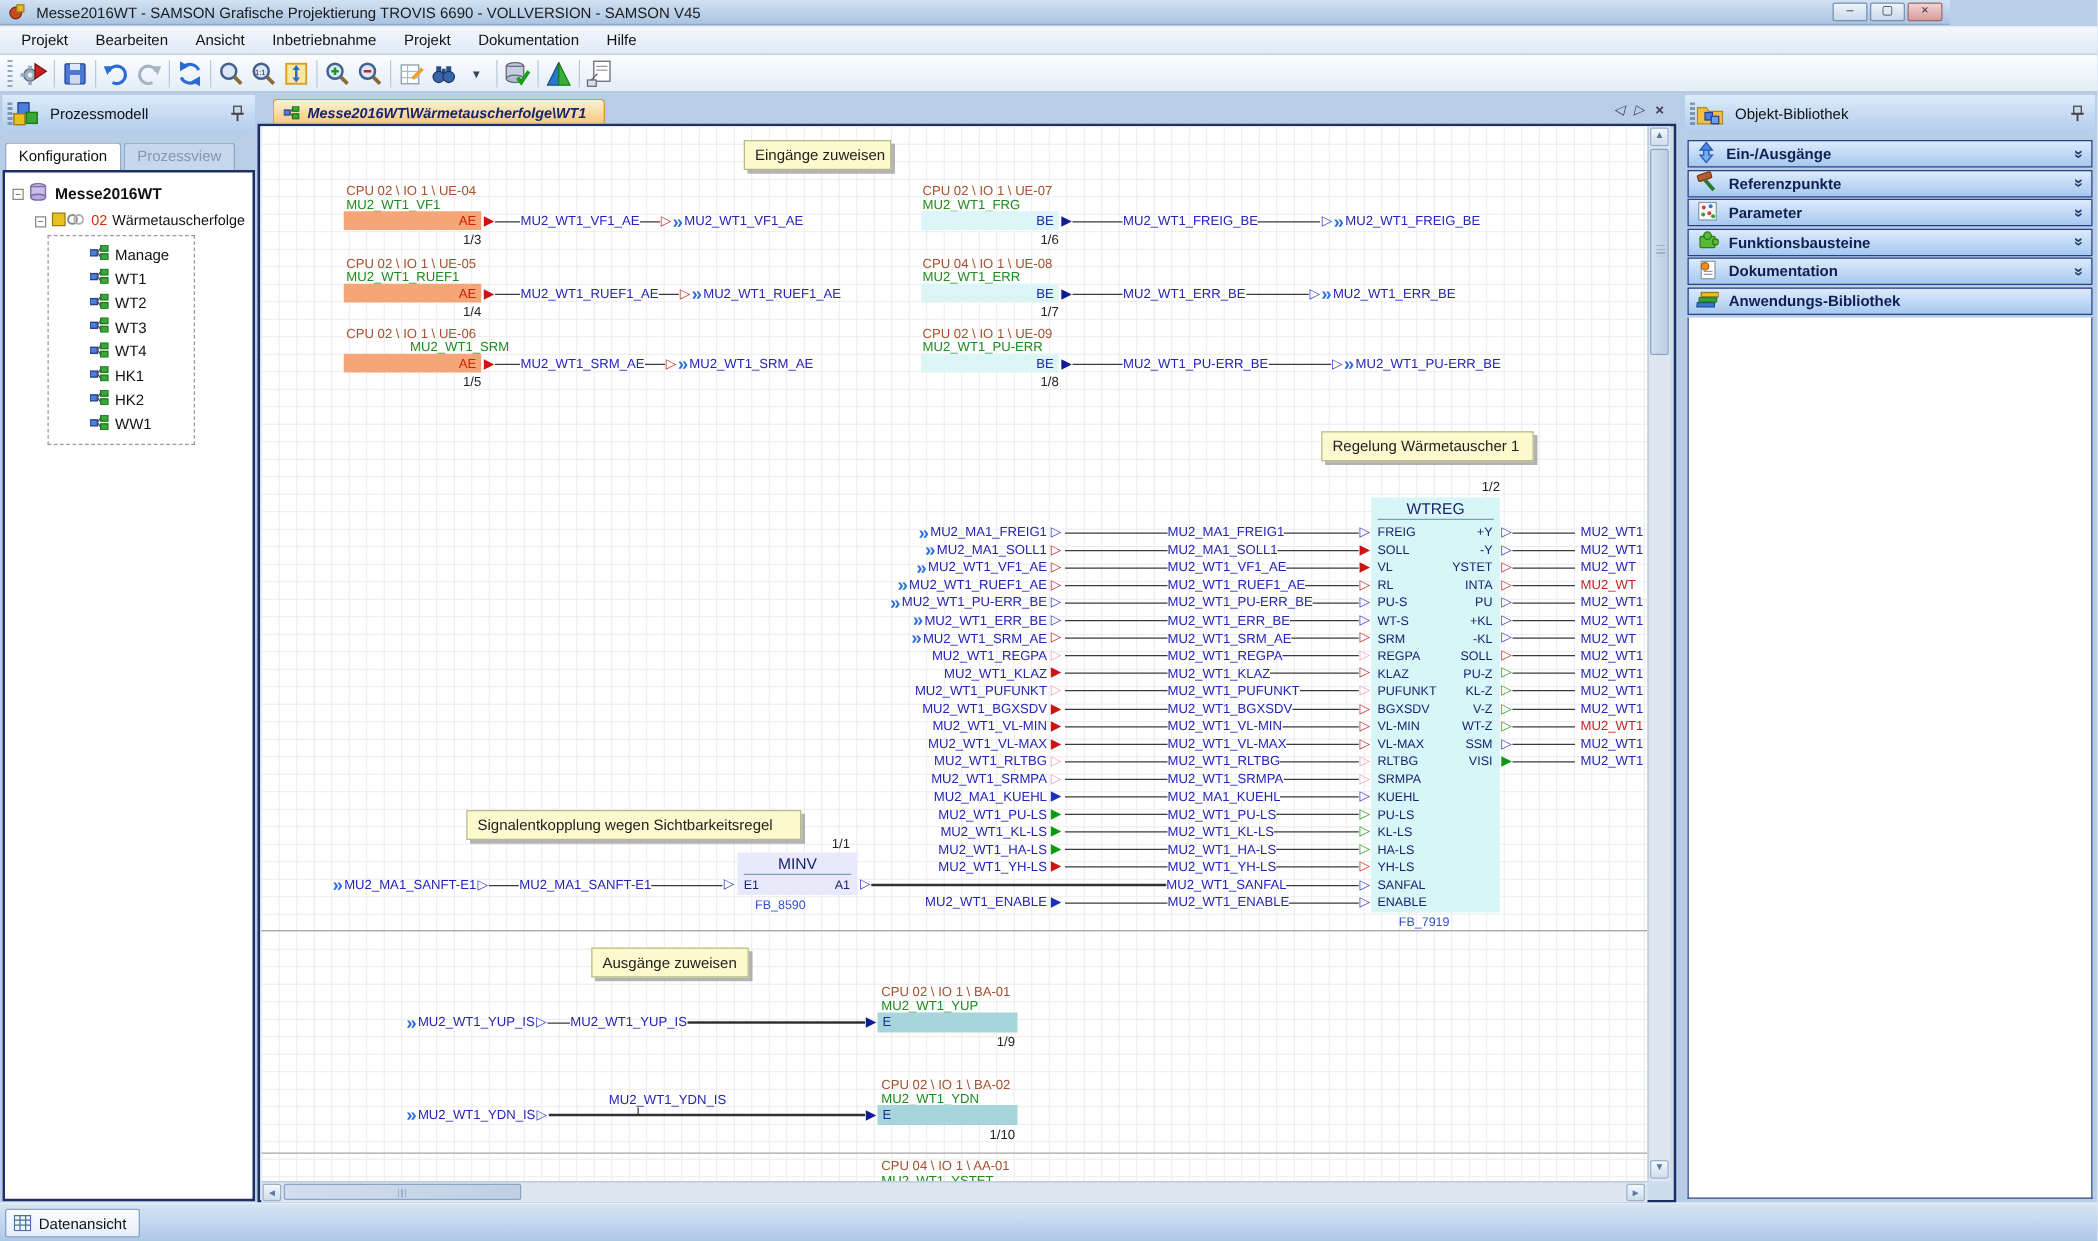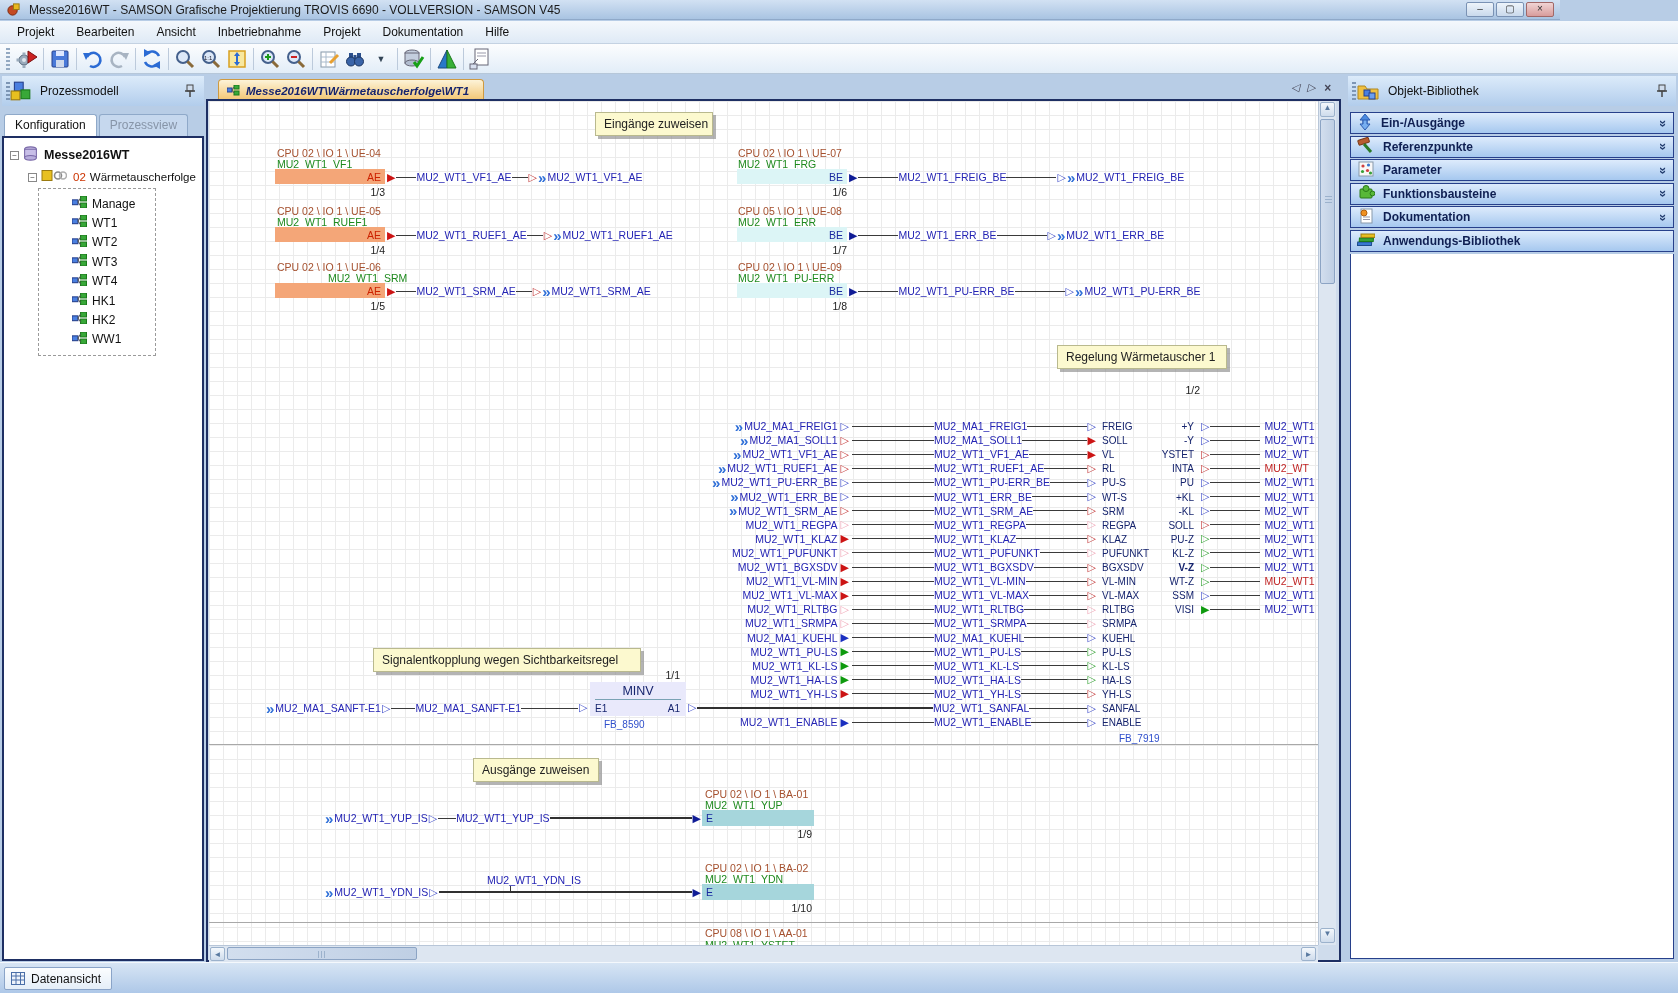--- a/index.html
+++ b/index.html
@@ -473,21 +473,21 @@
       <div class="idx" style="left: 598px; top: 85px; width: 40px; position: absolute;">1/6</div>
       <div class="wirerow" style="left: 639px; top: 69px; position: absolute;">
         <span class="mk" style="color: rgb(16, 28, 150);">▶</span>
         <div class="wire" style="width: 40px;"></div>
         <span class="sig">MU2_WT1_FREIG_BE</span>
         <div class="wire" style="width: 50px;"></div>
         <span class="mk" style="color: rgb(58, 72, 200);">▷</span>
         <span class="chev">»</span>
         <span class="sig">MU2_WT1_FREIG_BE</span>
       </div>
-      <div class="chan" style="left: 529px; top: 104px; position: absolute;">CPU 05 \ IO 1 \ UE-08</div>
+      <div class="chan" style="left: 529px; top: 104px; position: absolute;">CPU 04 \ IO 1 \ UE-08</div>
       <div class="grn" style="left: 529px; top: 115px; position: absolute;">MU2_WT1_ERR</div>
       <div class="iobar" style="left: 528px; top: 126px; width: 110px; height: 15px; position: absolute; background: rgb(220, 245, 246);">
         <span class="pinlab" style="color: rgb(26, 42, 160);">BE</span>
       </div>
       <div class="idx" style="left: 598px; top: 143px; width: 40px; position: absolute;">1/7</div>
       <div class="wirerow" style="left: 639px; top: 127px; position: absolute;">
         <span class="mk" style="color: rgb(16, 28, 150);">▶</span>
         <div class="wire" style="width: 40px;"></div>
         <span class="sig">MU2_WT1_ERR_BE</span>
         <div class="wire" style="width: 50px;"></div>
@@ -503,20 +503,24 @@
       <div class="idx" style="left: 598px; top: 199px; width: 40px; position: absolute;">1/8</div>
       <div class="wirerow" style="left: 639px; top: 183px; position: absolute;">
         <span class="mk" style="color: rgb(16, 28, 150);">▶</span>
         <div class="wire" style="width: 40px;"></div>
         <span class="sig">MU2_WT1_PU-ERR_BE</span>
         <div class="wire" style="width: 50px;"></div>
         <span class="mk" style="color: rgb(58, 72, 200);">▷</span>
         <span class="chev">»</span>
         <span class="sig">MU2_WT1_PU-ERR_BE</span>
       </div>
+      <div class="fblock" style="left: 888px; top: 297px; width: 103px; height: 332px; position: absolute; background: rgb(216, 246, 248);">
+        <div class="ftitle">WTREG</div>
+        <div class="ftitle-line"></div>
+      </div>
       <div class="idx" style="left: 951px; top: 283px; width: 40px; position: absolute;">1/2</div>
       <div class="fbid" style="left: 910px; top: 632px; position: absolute;">FB_7919</div>
       <div class="pinlabel" style="left: 893px; top: 320px; position: absolute;">FREIG</div>
       <div class="wirerow" style="left: 391px; top: 318px; width: 250px; position: absolute; justify-content: flex-end;">
         <span class="chev">»</span>
         <span class="sig">MU2_MA1_FREIG1</span>
         <span class="mk" style="color: rgb(58, 72, 200); margin-left: 3px;">▷</span>
       </div>
       <div class="wirerow" style="left: 643px; top: 318px; width: 245px; position: absolute;">
         <div class="wire" style="width: 82px;"></div>
@@ -810,21 +814,21 @@
         <span class="mk" style="color: rgb(47, 160, 47);">▷</span>
         <div class="wire" style="width: 50px;"></div>
         <span class="sig" style="margin-left: 4px;">MU2_WT1</span>
       </div>
       <div class="pinlabel" style="left: 888px; top: 446.9px; width: 97px; position: absolute; text-align: right;">KL-Z</div>
       <div class="wirerow" style="left: 991px; top: 444.9px; width: 220px; position: absolute;">
         <span class="mk" style="color: rgb(47, 160, 47);">▷</span>
         <div class="wire" style="width: 50px;"></div>
         <span class="sig" style="margin-left: 4px;">MU2_WT1</span>
       </div>
-      <div class="pinlabel" style="left: 888px; top: 461px; width: 97px; position: absolute; text-align: right; font-weight: bold;">V-Z</div>
+      <div class="pinlabel" style="left: 888px; top: 461px; width: 97px; position: absolute; text-align: right;">V-Z</div>
       <div class="wirerow" style="left: 991px; top: 459px; width: 220px; position: absolute;">
         <span class="mk" style="color: rgb(47, 160, 47);">▷</span>
         <div class="wire" style="width: 50px;"></div>
         <span class="sig" style="margin-left: 4px;">MU2_WT1</span>
       </div>
       <div class="pinlabel" style="left: 888px; top: 475.1px; width: 97px; position: absolute; text-align: right;">WT-Z</div>
       <div class="wirerow" style="left: 991px; top: 473.1px; width: 220px; position: absolute;">
         <span class="mk" style="color: rgb(47, 160, 47);">▷</span>
         <div class="wire" style="width: 50px;"></div>
         <span class="sig sig-red" style="margin-left: 4px;">MU2_WT1</span>
@@ -882,21 +886,21 @@
       <div class="idx" style="left: 563px; top: 801px; width: 40px; position: absolute;">1/10</div>
       <div class="sig" style="left: 278px; top: 773px; position: absolute;">MU2_WT1_YDN_IS</div>
       <div style="left: 301px; top: 785px; width: 1px; height: 6px; position: absolute; background: rgb(51, 51, 51);"></div>
       <div class="wirerow" style="left: 116px; top: 784px; width: 377px; position: absolute;">
         <span class="chev">»</span>
         <span class="sig">MU2_WT1_YDN_IS</span>
         <span class="mk" style="color: rgb(58, 72, 200);">▷</span>
         <div class="wire2" style="flex: 1 1 0%;"></div>
         <span class="mk" style="color: rgb(16, 28, 150);">▶</span>
       </div>
-      <div class="chan" style="left: 496px; top: 826px; position: absolute;">CPU 08 \ IO 1 \ AA-01</div>
+      <div class="chan" style="left: 496px; top: 826px; position: absolute;">CPU 04 \ IO 1 \ AA-01</div>
       <div class="grn" style="left: 496px; top: 838px; position: absolute;">MU2_WT1_YSTET</div>
     </div>
   <div id="vscroll">
     <div class="scr-btn" style="left:1px; top:1px; width:15px; height:15px;">▲</div>
     <div class="scr-slider" style="left:1px; top:18px; width:15px; height:165px;">
       <div class="scr-grip" style="left:4px; top:76px; width:7px; height:9px;"></div>
     </div>
     <div class="scr-btn" style="left:1px; top:827px; width:15px; height:15px;">▼</div>
   </div>
   <div id="hscroll">

